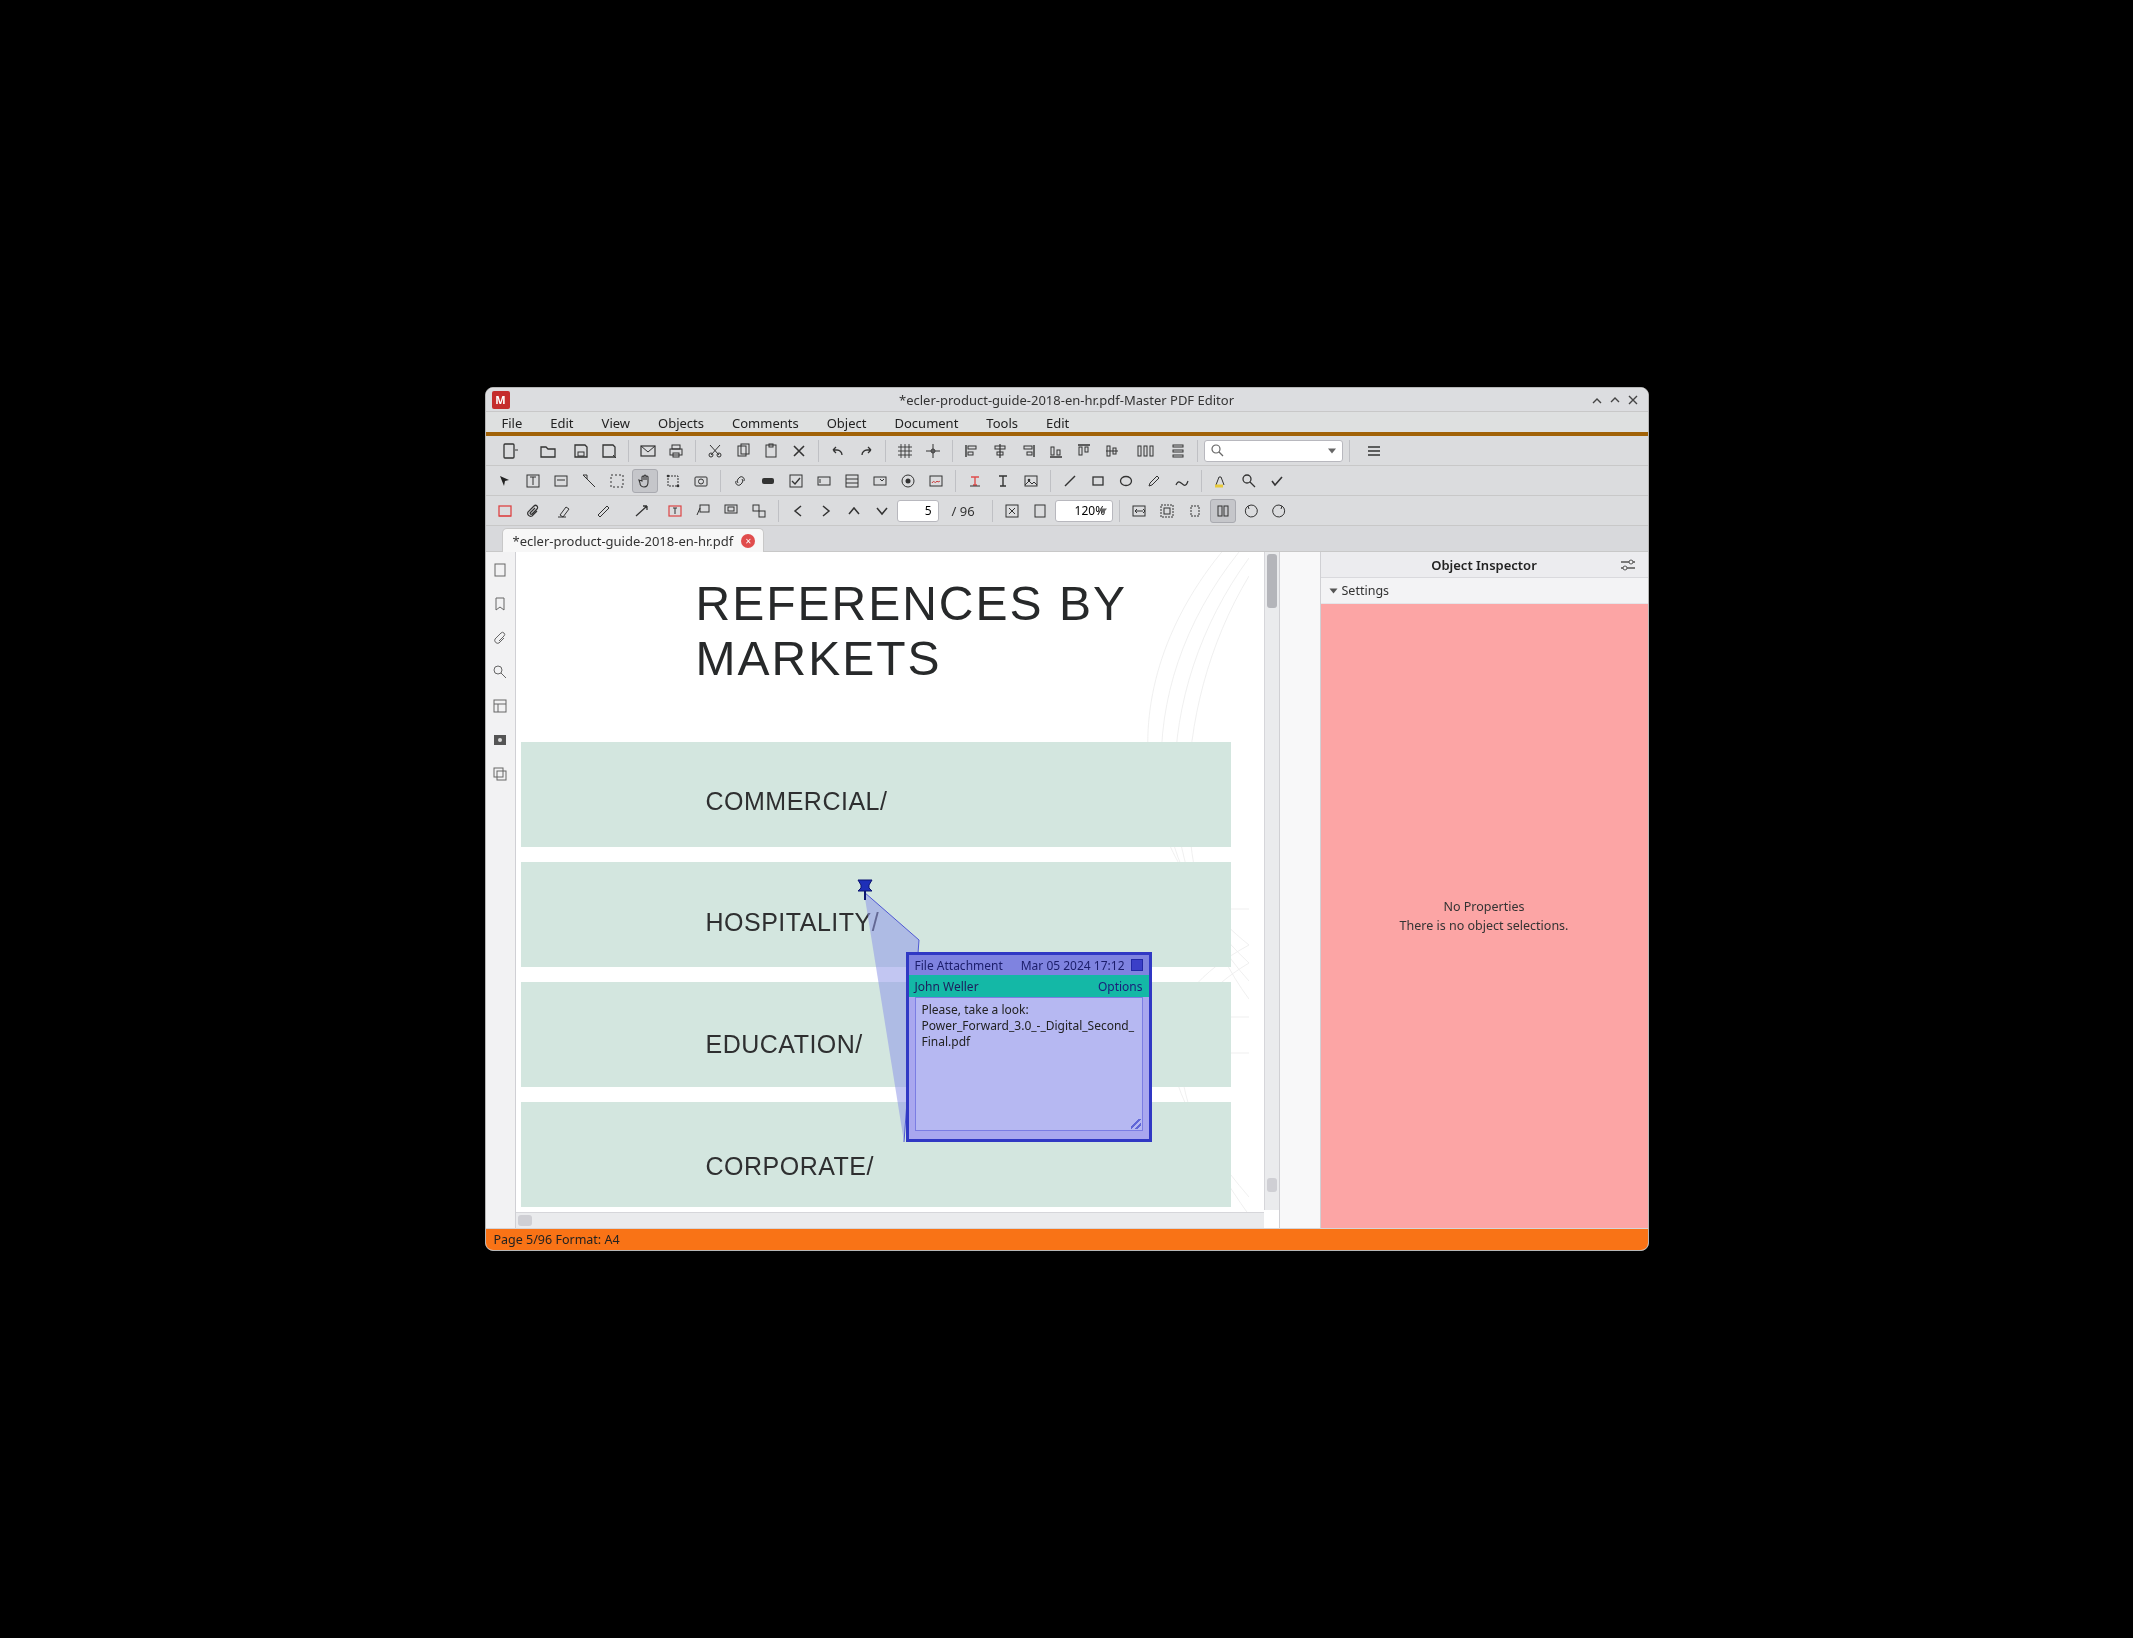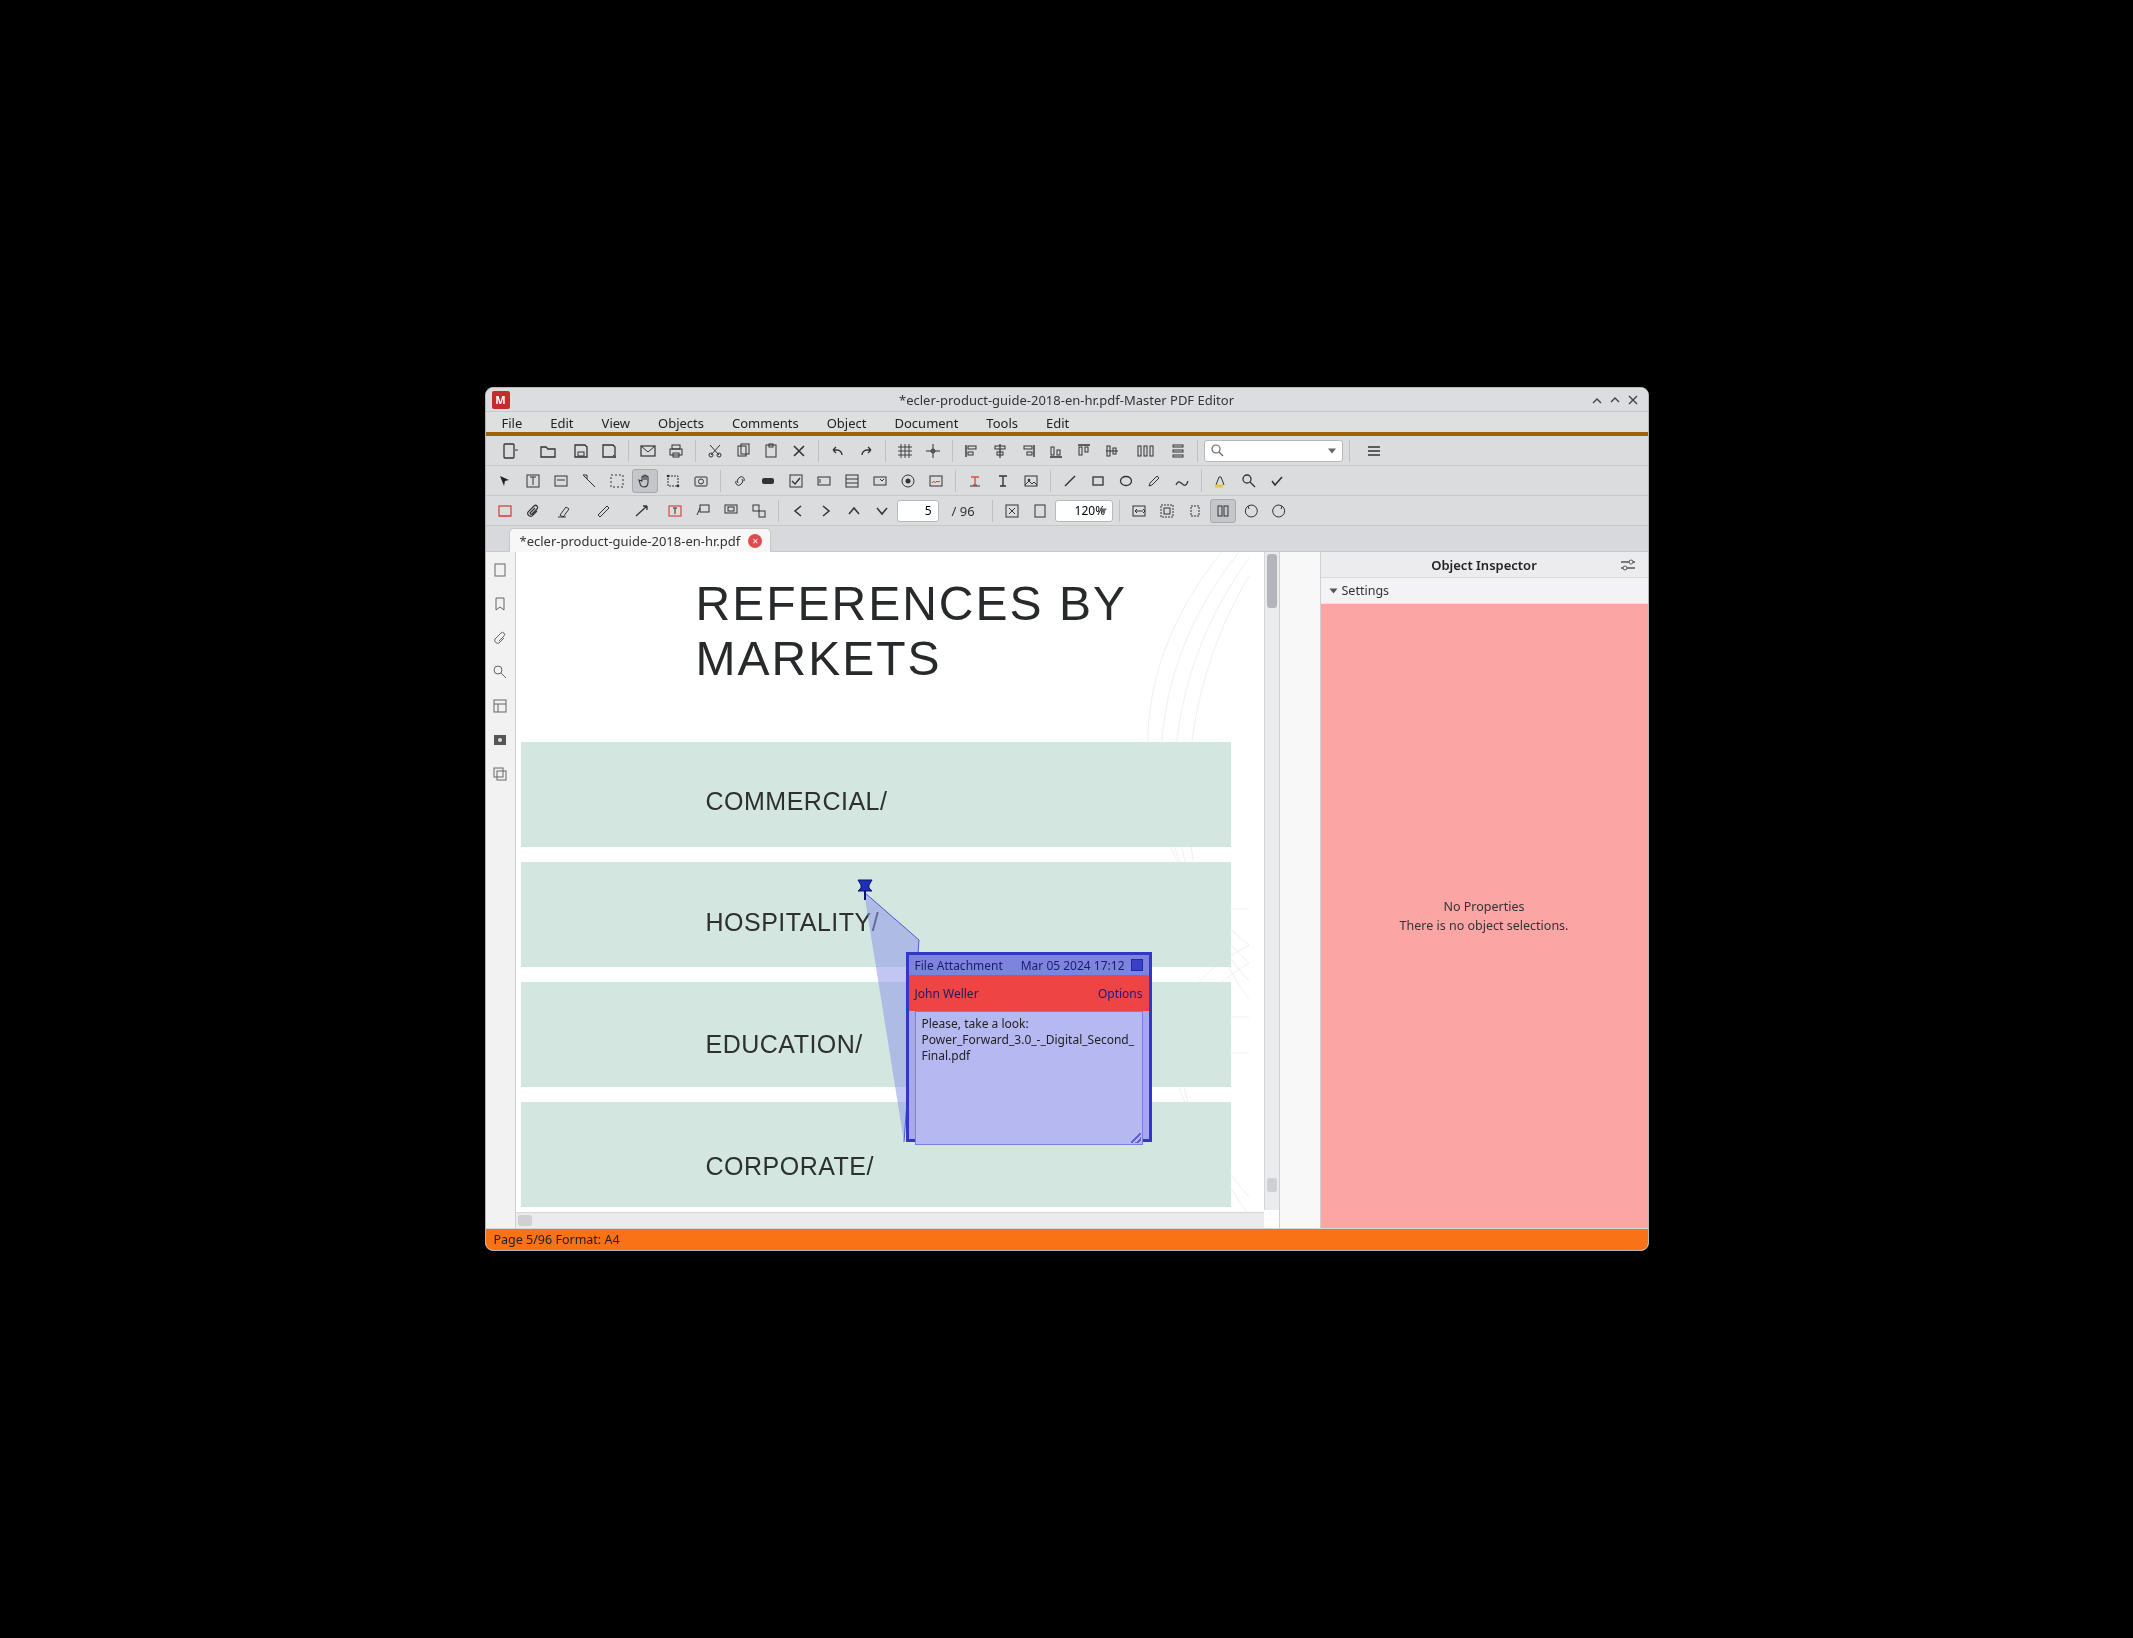--- a/index.html
+++ b/index.html
@@ -105,21 +105,21 @@
   }
   .pageinput { width:42px; justify-content:flex-end; padding:0 6px;}
   .pagecount { padding:0 11px; color:#333;}
   .zoomdrop { width:58px; padding:0 18px 0 19px; position:relative;}
   .zoomdrop::after{ content:''; position:absolute;right:5px;top:50%;transform:translateY(-50%);width:0;height:0;border-left:4px solid transparent;border-right:4px solid transparent;border-top:5px solid #666;}
   
   .tabbar {
     height: 26px;
     background: #d8d9dc;
     display:flex; align-items:flex-end;
-    padding: 0 23px;
+    padding: 0 16px;
     border-bottom:1px solid #c8c8c8;
   }
   .tab {
     height: 24px;
     background: #f7f7f7;
     border: 1px solid #c8c8c8;
     border-bottom: none;
     border-radius: 5px 5px 0 0;
     display:flex; align-items:center;
     padding: 0 8px 0 10px;
@@ -207,21 +207,21 @@
     font-size:12px;
     box-shadow:0 0 0 rgba(0,0,0,0);
   }
   .popup-head{
     height:20px; background:#7f83e0;
     display:flex;align-items:center;justify-content:space-between;
     padding:0 6px; color:#1b1d6a; font-size:12px;
   }
   .popup-head .cbtn{ width:12px;height:12px;background:#3b3fc8;border:1px solid #2228a6;}
   .popup-sub{
-    height:36px; background:#ef4444; display:flex;align-items:center;justify-content:space-between;
+    height:22px; background:#14b8a6; display:flex;align-items:center;justify-content:space-between;
     padding:0 6px; color:#1d1d5c;font-size:12px;
   }
   .popup-body{
     margin:0 6px 6px 6px; background:#b6b8f2; border:1px solid #7b7de3;
     height:134px; padding:4px 6px; color:#222; font-size:12px; line-height:1.35;
     position:relative;
   }
   .popup-body .resize{ position:absolute;right:1px;bottom:1px;width:10px;height:10px;
     background:linear-gradient(135deg,transparent 0 40%, #6066d8 40% 55%, transparent 55% 70%, #6066d8 70% 85%, transparent 85%);}
   

